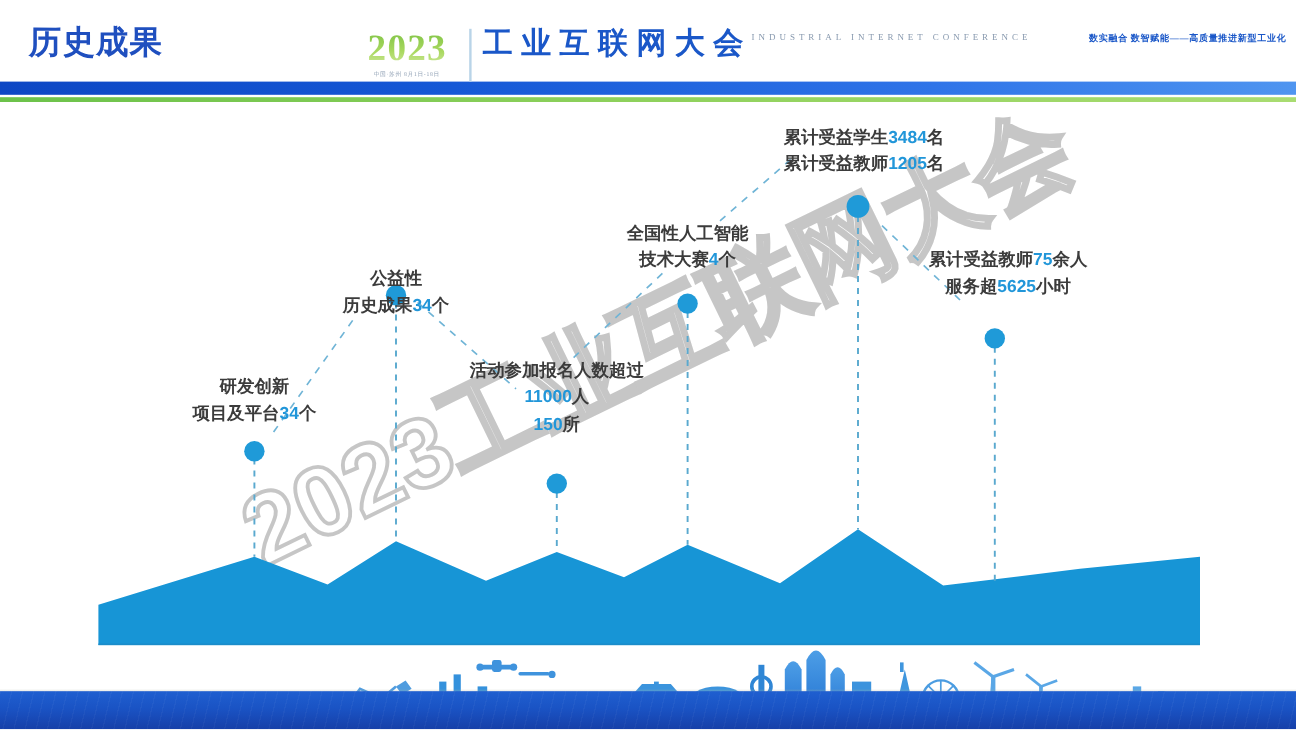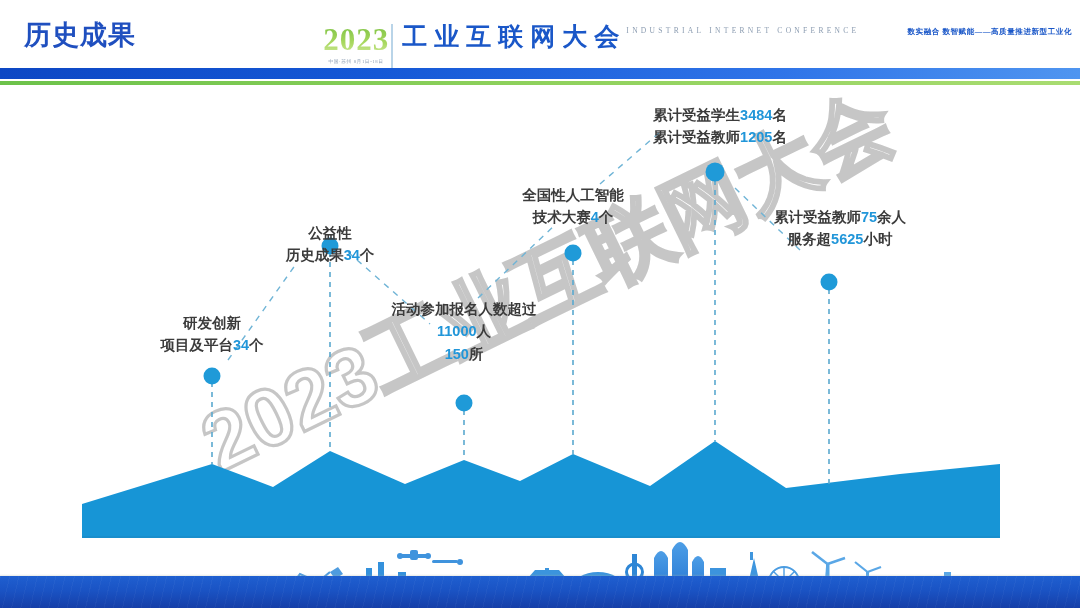--- a/index.html
+++ b/index.html
@@ -61,21 +61,21 @@
     right: 8px;
     top: 24px;
     height: 50px;
     display: flex;
     align-items: flex-start;
   }
   #logo-left {
     display: flex;
     flex-direction: column;
     align-items: center;
-    padding-right: 2px;
+    padding-right: 19px;
   }
   #logo-year {
     font-size: 31px;
     font-weight: bold;
     letter-spacing: 1px;
     line-height: 1;
     background: linear-gradient(180deg, #7bc143 0%, #a8d85f 60%, #cfe89a 100%);
     -webkit-background-clip: text;
     background-clip: text;
     color: transparent;

